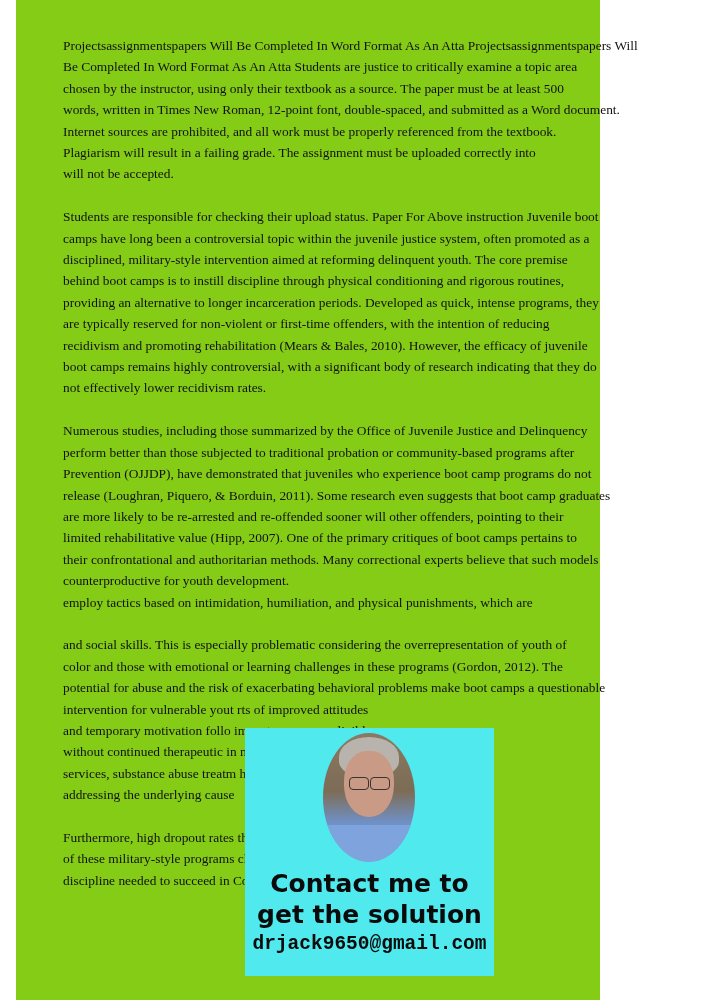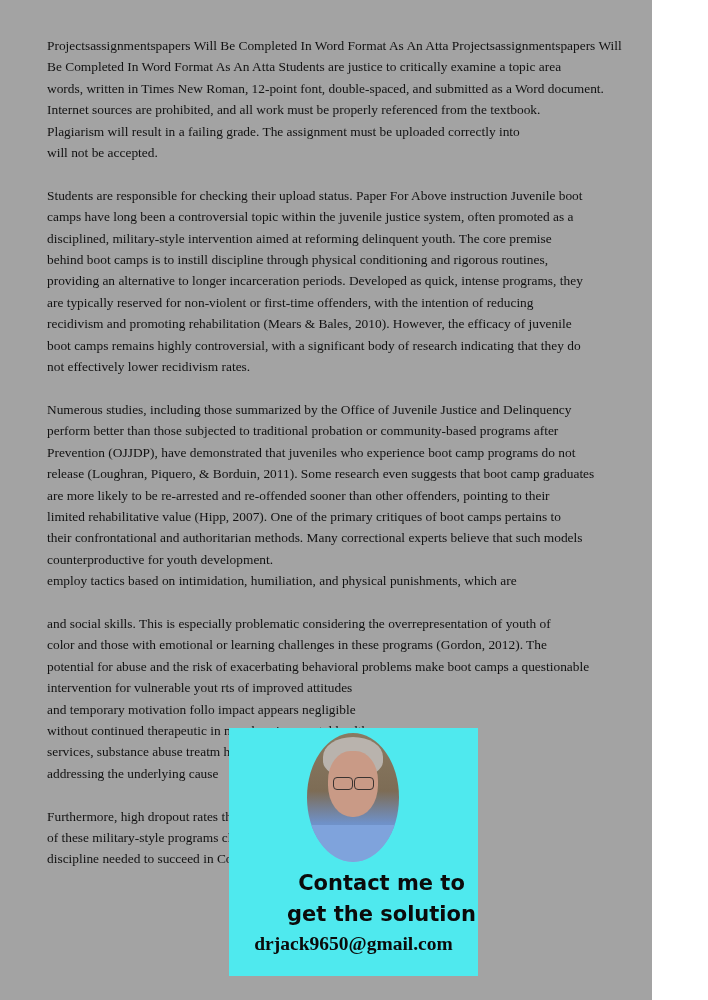--- a/index.html
+++ b/index.html
@@ -1,19 +1,19 @@
 <!DOCTYPE html>
 <html><head>
 <meta charset="utf-8">
 <style>
   html, body { margin: 0; padding: 0; background: #ffffff; }
   body { width: 708px; height: 1000px; position: relative; overflow: hidden; }
   .page {
-    position: absolute; left: 0; top: 0; width: 652px; height: 1000px;
-    background: #a3a3a3;
+    position: absolute; left: 16px; top: 0; width: 584px; height: 1000px;
+    background: #84cc16;
   }
   .doc {
     position: absolute; left: 47px; top: 35px; width: 630px;
     font-family: "Liberation Serif", "DejaVu Serif", serif;
     font-size: 13.4px; color: #111111;
     line-height: 21.4px;
   }
   .para { margin: 0 0 21.4px 0; }
   .line { display: block; white-space: nowrap; }
   .promo {
@@ -40,36 +40,37 @@
     position: absolute; top: 0; width: 18px; height: 11px;
     border: 1.5px solid #3a3330; border-radius: 4px;
   }
   .portrait .shirt {
     position: absolute; left: 0; top: 92px; width: 92px; height: 40px;
     background: #7fa3dc;
   }
   .promo-title {
     position: absolute; left: 0; top: 140px; width: 249px; text-align: center;
     font-family: "DejaVu Sans", sans-serif; font-weight: bold;
-    font-size: 21px; line-height: 31px; color: #0b0b0b; padding-left: 28px;
+    font-size: 25px; line-height: 31px; color: #0b0b0b;
   }
   .promo-email {
     position: absolute; left: 0; top: 203px; width: 249px; text-align: center;
-    font-family: Liberation Serif, serif; font-weight: bold;
+    font-family: Liberation Mono, monospace; font-weight: bold;
     font-size: 19.5px; line-height: 26px; color: #0b0b0b;
   }
 </style>
 </head>
 <body>
 
 <div class="page">
   <div class="doc">
     <p class="para">
       <span class="line">Projectsassignmentspapers Will Be Completed In Word Format As An Atta Projectsassignmentspapers Will</span>
       <span class="line">Be Completed In Word Format As An Atta Students are justice to critically examine a topic area</span>
+      <span class="line">chosen by the instructor, using only their textbook as a source. The paper must be at least 500</span>
       <span class="line">words, written in Times New Roman, 12-point font, double-spaced, and submitted as a Word document.</span>
       <span class="line">Internet sources are prohibited, and all work must be properly referenced from the textbook.</span>
       <span class="line">Plagiarism will result in a failing grade. The assignment must be uploaded correctly into</span>
       <span class="line">will not be accepted.</span>
     </p>
     <p class="para">
       <span class="line">Students are responsible for checking their upload status. Paper For Above instruction Juvenile boot</span>
       <span class="line">camps have long been a controversial topic within the juvenile justice system, often promoted as a</span>
       <span class="line">disciplined, military-style intervention aimed at reforming delinquent youth. The core premise</span>
       <span class="line">behind boot camps is to instill discipline through physical conditioning and rigorous routines,</span>
@@ -77,21 +78,21 @@
       <span class="line">are typically reserved for non-violent or first-time offenders, with the intention of reducing</span>
       <span class="line">recidivism and promoting rehabilitation (Mears &amp; Bales, 2010). However, the efficacy of juvenile</span>
       <span class="line">boot camps remains highly controversial, with a significant body of research indicating that they do</span>
       <span class="line">not effectively lower recidivism rates.</span>
     </p>
     <p class="para">
       <span class="line">Numerous studies, including those summarized by the Office of Juvenile Justice and Delinquency</span>
       <span class="line">perform better than those subjected to traditional probation or community-based programs after</span>
       <span class="line">Prevention (OJJDP), have demonstrated that juveniles who experience boot camp programs do not</span>
       <span class="line">release (Loughran, Piquero, &amp; Borduin, 2011). Some research even suggests that boot camp graduates</span>
-      <span class="line">are more likely to be re-arrested and re-offended sooner than other offenders, pointing to their</span>
+      <span class="line">are more likely to be re-arrested and re-offended sooner will other offenders, pointing to their</span>
       <span class="line">limited rehabilitative value (Hipp, 2007). One of the primary critiques of boot camps pertains to</span>
       <span class="line">their confrontational and authoritarian methods. Many correctional experts believe that such models</span>
       <span class="line">counterproductive for youth development.</span>
       <span class="line">employ tactics based on intimidation, humiliation, and physical punishments, which are</span>
     </p>
     <p class="para">
       <span class="line">and social skills. This is especially problematic considering the overrepresentation of youth of</span>
       <span class="line">color and those with emotional or learning challenges in these programs (Gordon, 2012). The</span>
       <span class="line">potential for abuse and the risk of exacerbating behavioral problems make boot camps a questionable</span>
       <span class="line">intervention for vulnerable yout                                                  rts of improved attitudes</span>

